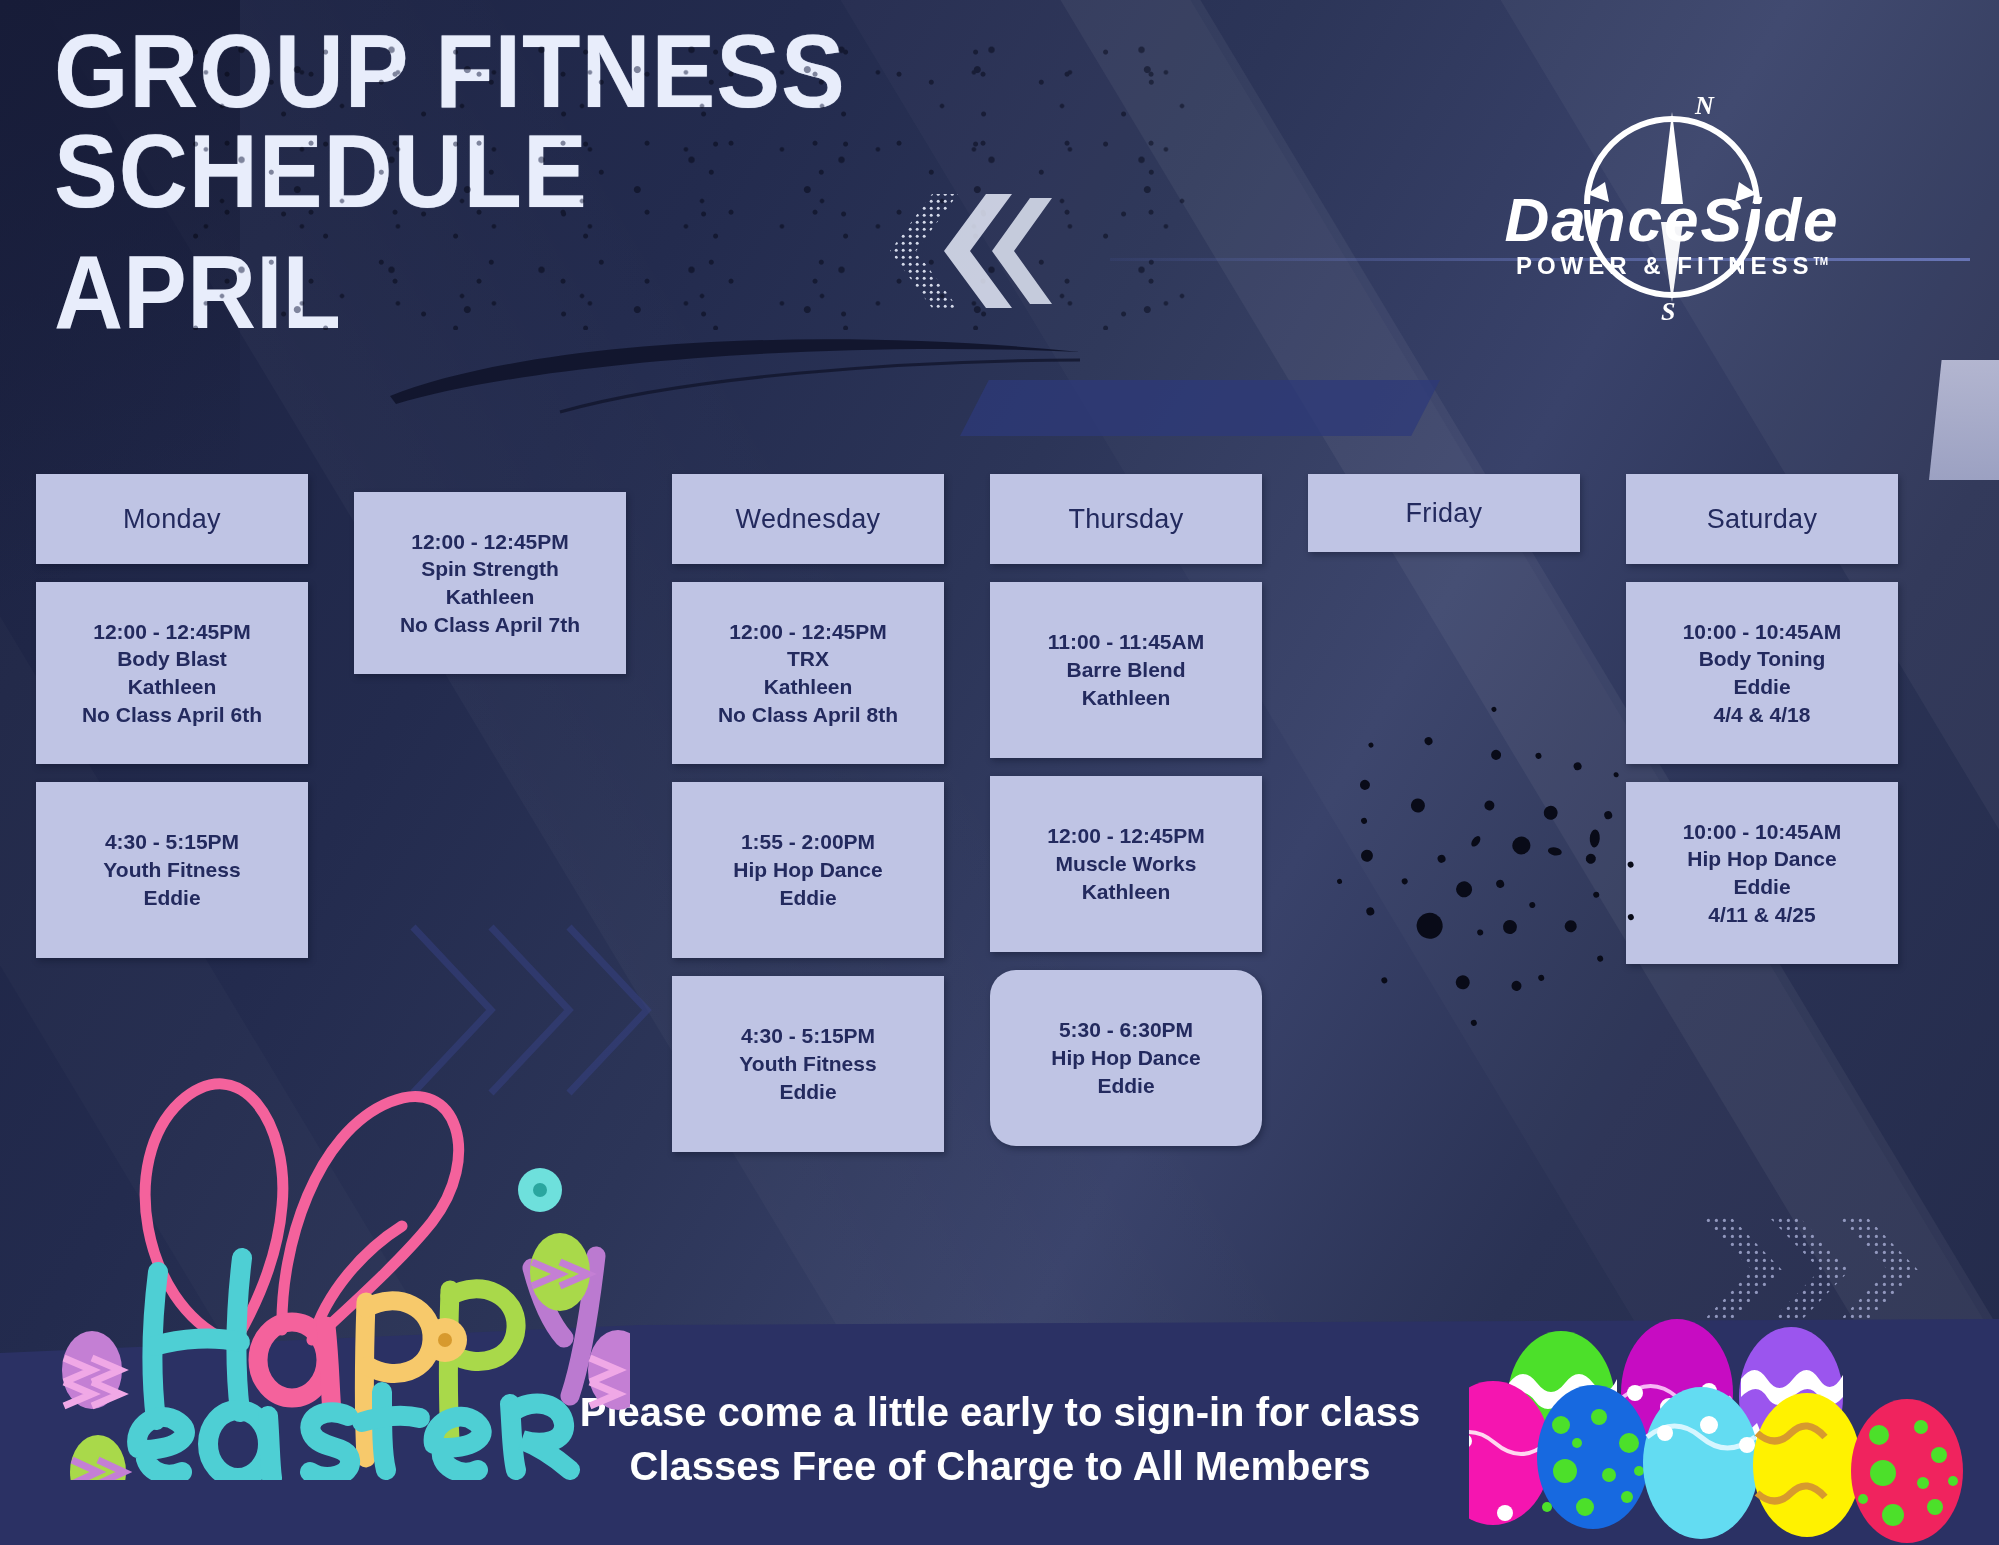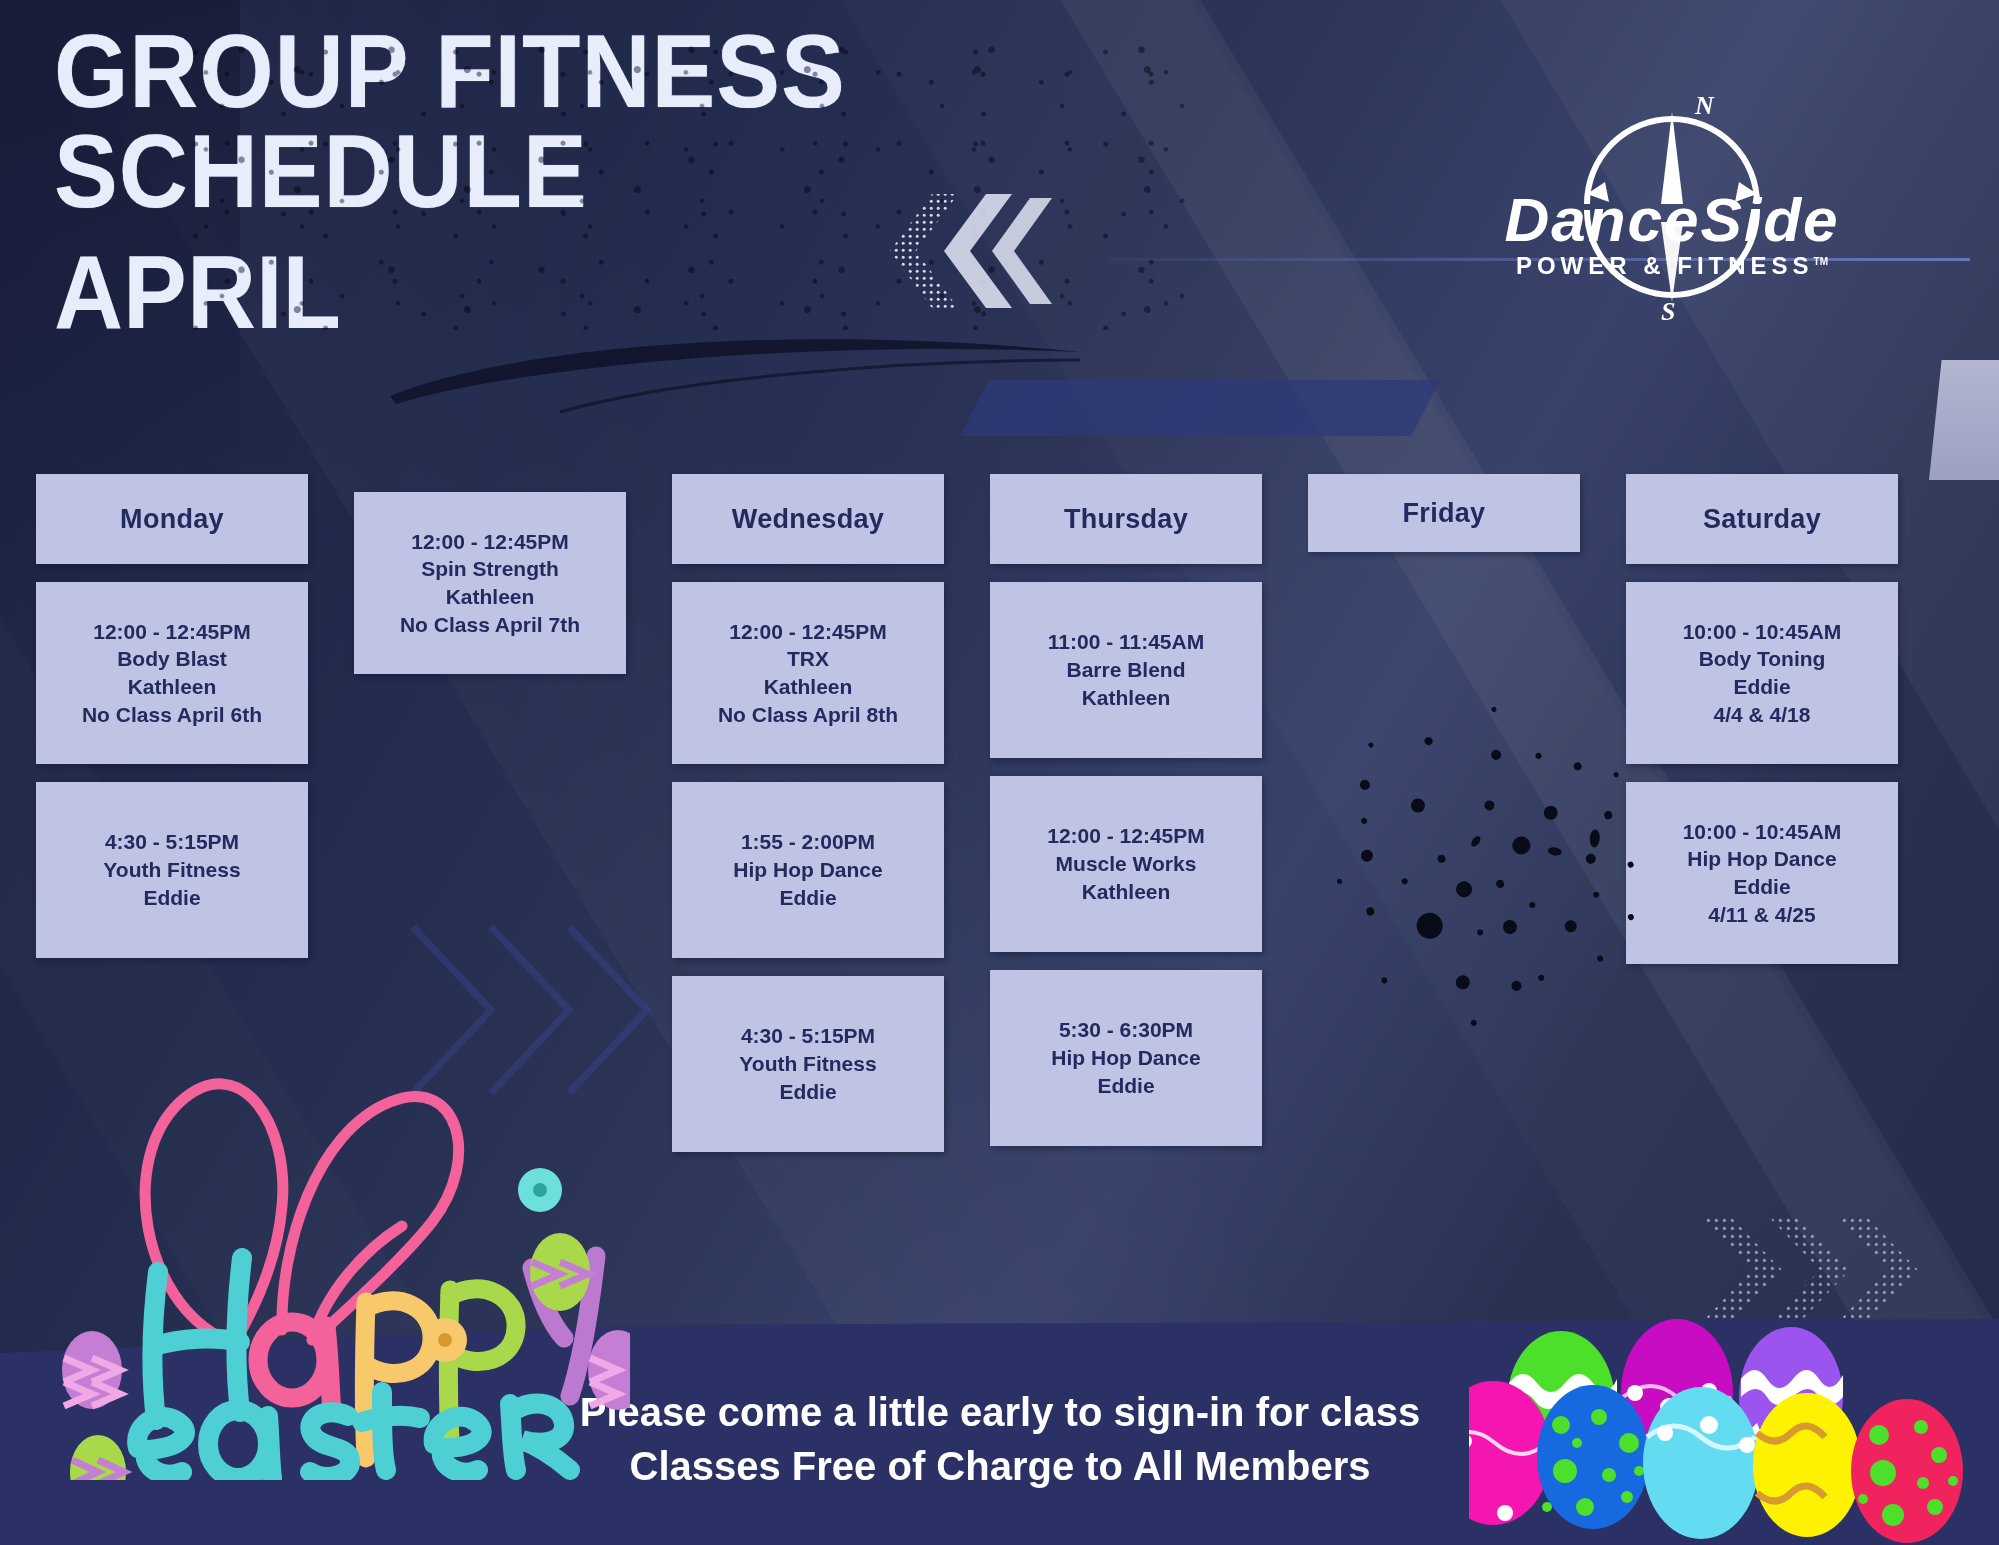--- a/index.html
+++ b/index.html
@@ -82,21 +82,21 @@
      font-family:"Liberation Sans",sans-serif;font-weight:bold;font-size:24px;
      letter-spacing:5px;color:#fff;}
   .logo-tm{font-size:10px;vertical-align:super;letter-spacing:0;}
 
   
   .grid{position:absolute;left:36px;top:474px;width:1930px;}
   .col{position:absolute;top:0;width:272px;}
   .day-head{
     background:#bfc4e4;color:#232a5e;text-align:center;
     font-family:"Liberation Sans Narrow","Liberation Sans",sans-serif;
-    font-weight:bold;font-size:27px;letter-spacing:.3px;
+    font-weight:normal;font-size:27px;letter-spacing:.3px;
     height:90px;line-height:90px;
     box-shadow:2px 3px 6px rgba(10,14,35,.35);
   }
   .card{
     background:#bfc4e4;color:#232a5e;text-align:center;
     font-family:"Liberation Sans Narrow","Liberation Sans",sans-serif;
     font-weight:bold;font-size:21px;line-height:1.32;
     margin-top:18px;padding:14px 6px;
     display:flex;flex-direction:column;justify-content:center;
     box-shadow:2px 3px 6px rgba(10,14,35,.35);
@@ -230,21 +230,21 @@
         <div class="card" style="height: 148px;">
           <div>11:00 - 11:45AM</div>
           <div>Barre Blend</div>
           <div>Kathleen</div>
         </div>
         <div class="card" style="height: 148px;">
           <div>12:00 - 12:45PM</div>
           <div>Muscle Works</div>
           <div>Kathleen</div>
         </div>
-        <div class="card" style="height: 148px;">
+        <div class="card" style="height: 148px; border-radius: 26px;">
           <div>5:30 - 6:30PM</div>
           <div>Hip Hop Dance</div>
           <div>Eddie</div>
         </div>
       </div>
       <div class="col" style="left: 1272px;">
         <div class="day-head" style="height: 78px; line-height: 78px;">Friday</div>
       </div>
       <div class="col" style="left: 1590px;">
         <div class="day-head" style="height: 90px; line-height: 90px;">Saturday</div>

